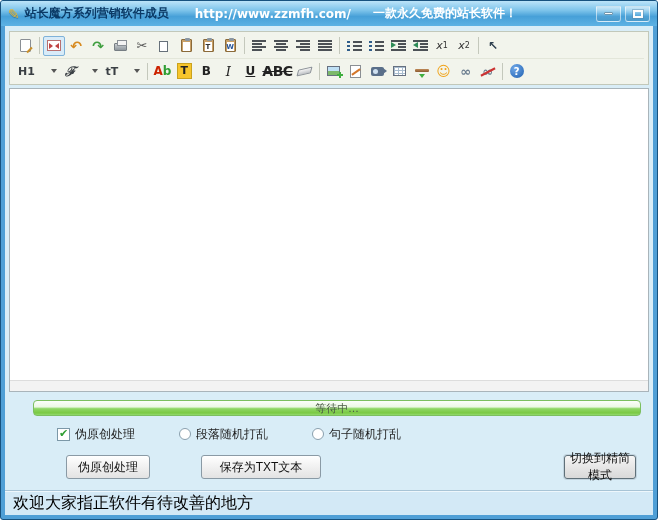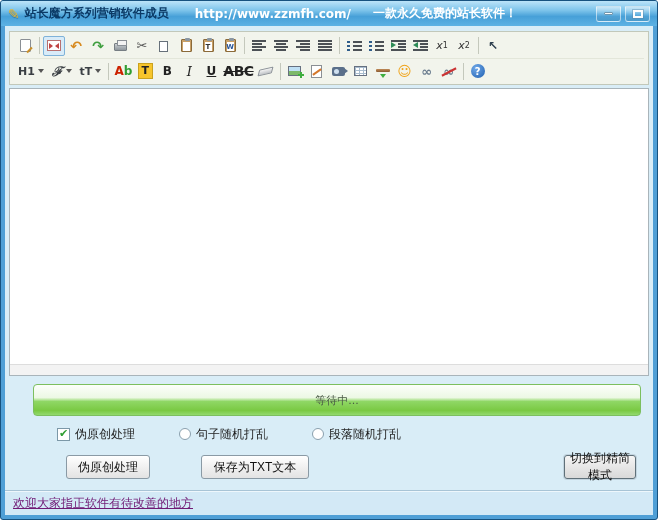--- a/index.html
+++ b/index.html
@@ -69,21 +69,21 @@
   .i-ind { position:relative; width:15px; height:11px; background-repeat:no-repeat;
     background-image:linear-gradient(#4c5156,#4c5156),linear-gradient(#4c5156,#4c5156),linear-gradient(#4c5156,#4c5156),linear-gradient(#4c5156,#4c5156);
     background-size:15px 2px,8px 2px,8px 2px,15px 2px; background-position:0 0,7px 3px,7px 6px,0 9px; }
   .i-ind.in::after  { content:""; position:absolute; left:0; top:2px; border-top:3px solid transparent; border-bottom:3px solid transparent; border-left:5px solid #2e8b57; }
   .i-ind.out::after { content:""; position:absolute; left:0; top:2px; border-top:3px solid transparent; border-bottom:3px solid transparent; border-right:5px solid #2e8b57; }
   .i-script { font-size:11px; font-style:italic; color:#333; }
   .i-script sub, .i-script sup { font-size:8px; font-style:normal; }
   .g-cursor { color:#2d3e4e; font-size:12px; font-weight:bold; }
 
   
-  .dd { padding:0 3px; gap:3px; }
+  .dd { padding:0 3px; gap:16px; }
   .dd b { font-size:11px; color:#3a3f44; }
   .dd .scriptF { font-family:"DejaVu Serif","Liberation Serif",serif; font-style:italic; font-size:13px; }
   .caret { width:0; height:0; border-left:3px solid transparent; border-right:3px solid transparent; border-top:4px solid #555; }
   .fc-a { color:#cc2200; font-size:12px; }
   .fc-b { color:#2f9e33; font-size:12px; }
   .i-hl { background:#f7c52c; border:1px solid #caa21e; padding:0 3px; font-weight:bold; font-size:11px; color:#222; line-height:14px; }
   .g-bold { font-weight:bold; font-size:12px; color:#222; }
   .g-italic { font-style:italic; font-family:"DejaVu Serif","Liberation Serif",serif; font-size:13px; color:#222; }
   .g-under { text-decoration:underline; font-size:12px; color:#222; font-weight:bold; }
   .g-strike { text-decoration:line-through; font-size:14px; letter-spacing:-0.5px; color:#222; font-weight:bold; }
@@ -107,48 +107,48 @@
   .g-unlink { position:relative; color:#6b7d8f; font-weight:bold; font-size:13px; }
   .g-unlink::after { content:""; position:absolute; left:-2px; top:7px; width:16px; height:2px; background:#cc3333; transform:rotate(-28deg); }
   .i-help { width:14px; height:14px; border-radius:50%; background:radial-gradient(circle at 35% 30%,#6fa8e8,#1f5fb0);
     color:#fff; font-size:10px; font-weight:bold; display:flex; align-items:center; justify-content:center; }
 
   
   .editor { flex:1; background:#fff; border:1px solid #a9b4ba; margin-top:3px; position:relative; cursor:text; }
   .editor::after { content:""; position:absolute; left:0; right:0; bottom:0; height:10px; background:#f3f3f3; border-top:1px solid #ddd; }
 
   
-  .progress { height:32px; margin:8px 8px 0 24px; border:1px solid #7cbf5f; border-radius:4px;
+  .progress { height:16px; margin:8px 8px 0 24px; border:1px solid #7cbf5f; border-radius:4px;
     background:linear-gradient(#fcfefb 0%, #ecf8e4 42%, #8fd765 55%, #7ac943 85%, #92da6e 100%);
-    display:flex; align-items:center; justify-content:center; }
+    display:flex; justify-content:center; }
   .progress span { font-size:11px; color:#4a5a45; }
 
   
   .options { display:flex; align-items:center; height:24px; margin-top:6px; padding-left:48px; font-size:12px; color:#1e1e1e; }
   .opt { display:flex; align-items:center; cursor:pointer; }
   .opt + .opt { margin-left:44px; }
   .checkbox { width:13px; height:13px; background:#fff; border:1px solid #7c98a8; margin-right:5px;
     display:inline-flex; align-items:center; justify-content:center; }
   .checkbox b { color:#2f9e33; font-size:11px; line-height:1; margin-top:-1px; }
   .radio { width:12px; height:12px; border-radius:50%; background:#fff; border:1px solid #8aa0ae; margin-right:5px; }
 
   
   .buttons { display:flex; align-items:center; height:30px; margin-top:6px; padding:0 13px 0 57px; }
   .btn { height:24px; font-size:12px; color:#111; display:flex; align-items:center; justify-content:center;
     background:linear-gradient(#ffffff,#f2f2f2 45%,#e3e3e3); border:1px solid #8a9aa5; border-radius:3px; cursor:pointer; }
   .btn-process { width:84px; }
   .btn-trad { width:104px; margin-left:52px; }
-  .btn-save { width:108px; margin-left:51px; }
+  .btn-save { width:120px; margin-left:51px; }
   .btn-switch { width:72px; margin-left:auto; border:1px solid #5f7079;
     background:linear-gradient(#f6f6f6,#e8e8e8 45%,#d9d9d9); box-shadow:0 0 0 1px #c2d4df;font-family:Liberation Serif, serif; }
 
   
   .footer { margin:8px -4px 0 -4px; height:25px; background:#d3e9f6; border-top:1px solid #a8c4d6;
     box-shadow:inset 0 1px 0 #eef7fc; display:flex; align-items:center; padding:0 8px; }
-  .footer a { color:#701a75; font-size:12px; text-decoration:underline; cursor:pointer; }
+  .footer a { color:#000000; font-size:16px; cursor:pointer; }
 </style>
 </head>
 <body>
 
 <div class="window">
 
   <div class="titlebar">
     <span class="app-icon">✎</span>
     <span class="t-sub">站长魔方系列营销软件成员</span>
     <span class="t-url">http://www.zzmfh.com/</span>
@@ -324,25 +324,25 @@
 
     <div class="options">
       <span class="opt">
         <span class="checkbox">
             <b>✔</b>
           </span>
         <span>伪原创处理</span>
       </span>
       <span class="opt">
         <span class="radio"></span>
-        <span>句子随机打乱</span>
+        <span>段落随机打乱</span>
       </span>
       <span class="opt">
         <span class="radio"></span>
-        <span>段落随机打乱</span>
+        <span>句子随机打乱</span>
       </span>
     </div>
 
     <div class="buttons">
       <button class="btn btn-process">伪原创处理</button>
       <button class="btn btn-save">保存为TXT文本</button>
       <button class="btn btn-switch">切换到精简模式</button>
     </div>
 
     <div class="footer">

